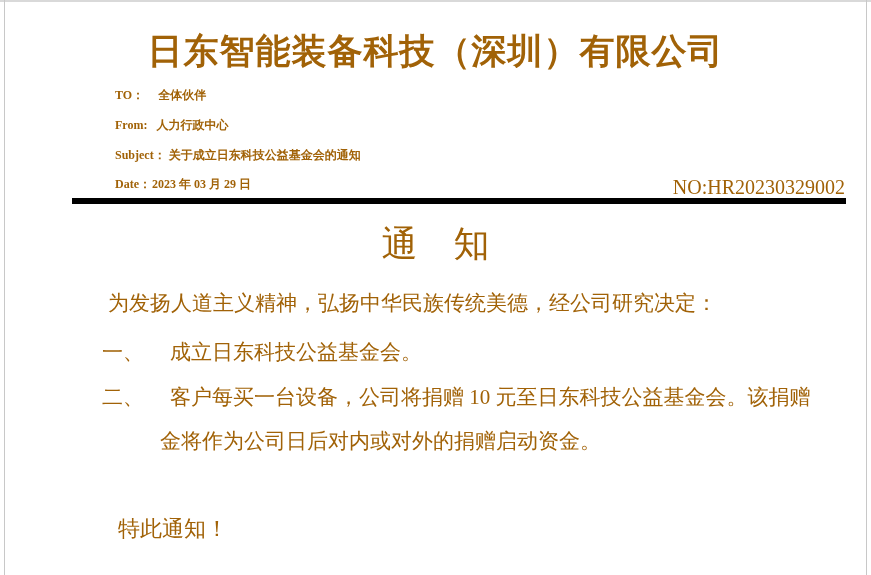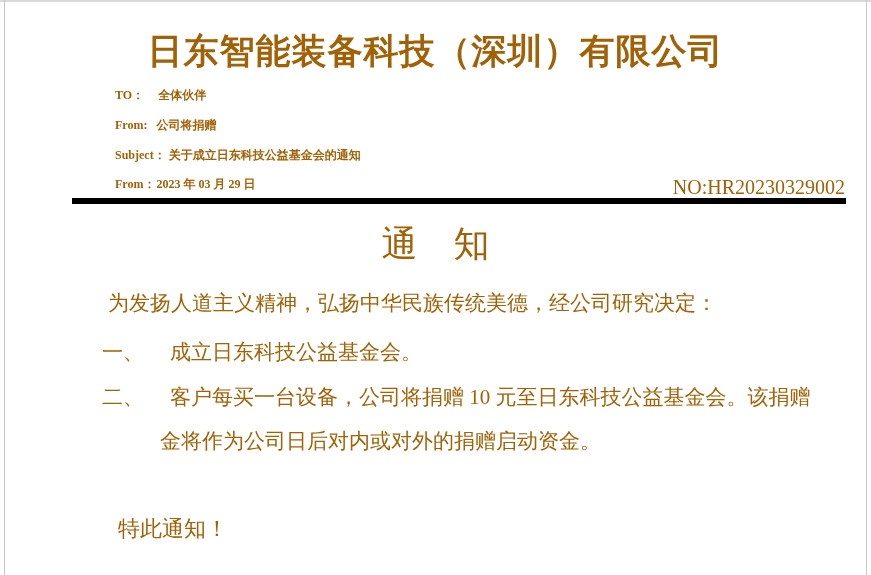--- a/index.html
+++ b/index.html
@@ -93,29 +93,29 @@
   <div class="edge-left"></div>
   <div class="edge-right"></div>
 
   <div class="company-title">日东智能装备科技（深圳）有限公司</div>
 
   <div class="hline to-line">
     <span class="lbl">TO：</span><span class="val">全体伙伴</span>
   </div>
 
   <div class="hline from-line">
-    <span class="lbl">From:</span><span class="val">公司将捐赠</span>
+    <span class="lbl">From:</span><span class="val">人力行政中心</span>
   </div>
 
   <div class="hline subject-line">
     <span class="lbl">Subject：</span><span class="val">关于成立日东科技公益基金会的通知</span>
   </div>
 
   <div class="hline date-line">
-    <span class="lbl">From：</span><span class="val">2023 年 03 月 29 日</span>
+    <span class="lbl">Date：</span><span class="val">2023 年 03 月 29 日</span>
   </div>
 
   <div class="doc-number">NO:HR20230329002</div>
 
   <div class="double-rule"></div>
 
   <div class="notice-heading">通　知</div>
 
   <div class="body-text intro">为发扬人道主义精神，弘扬中华民族传统美德，经公司研究决定：</div>
 

